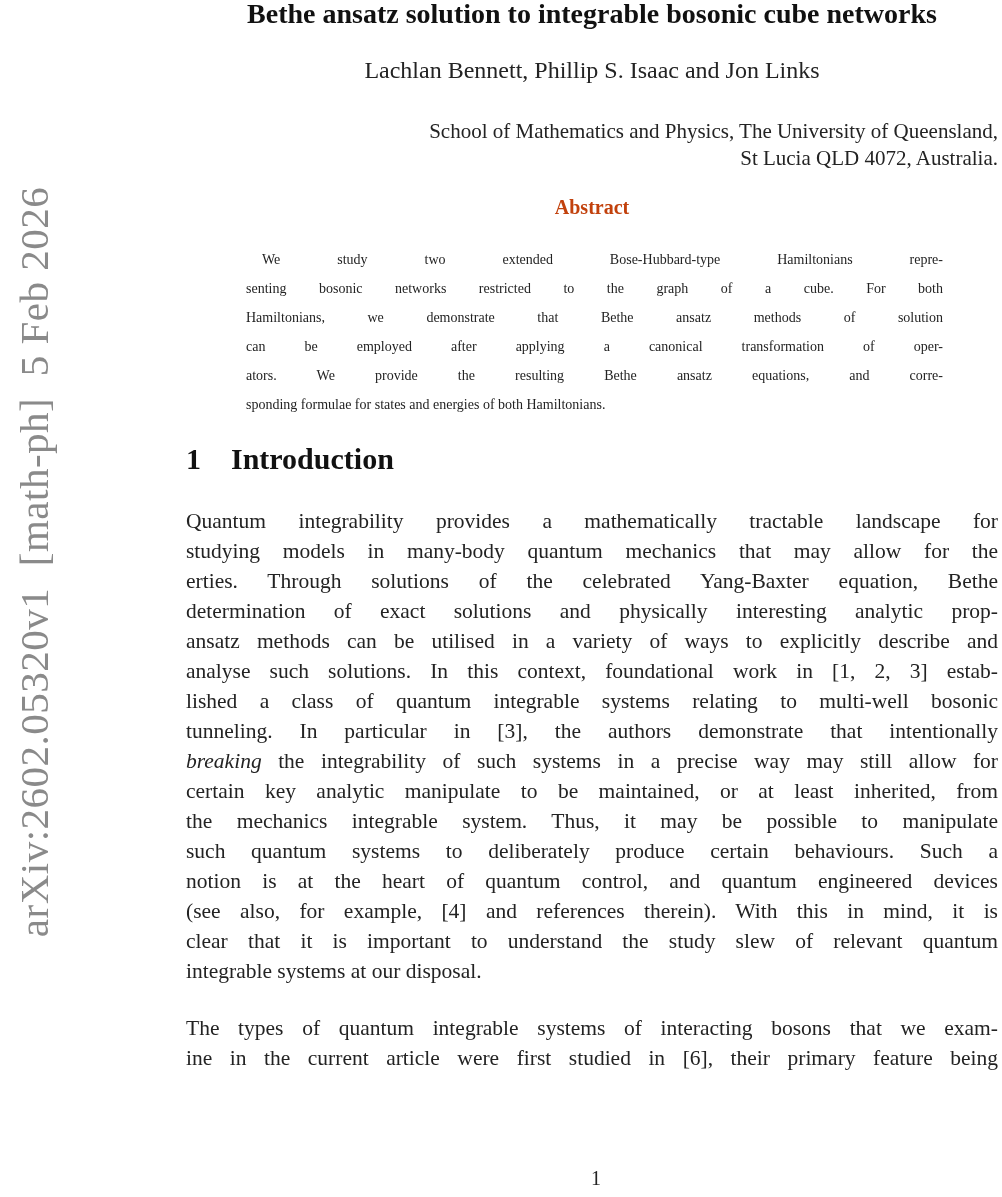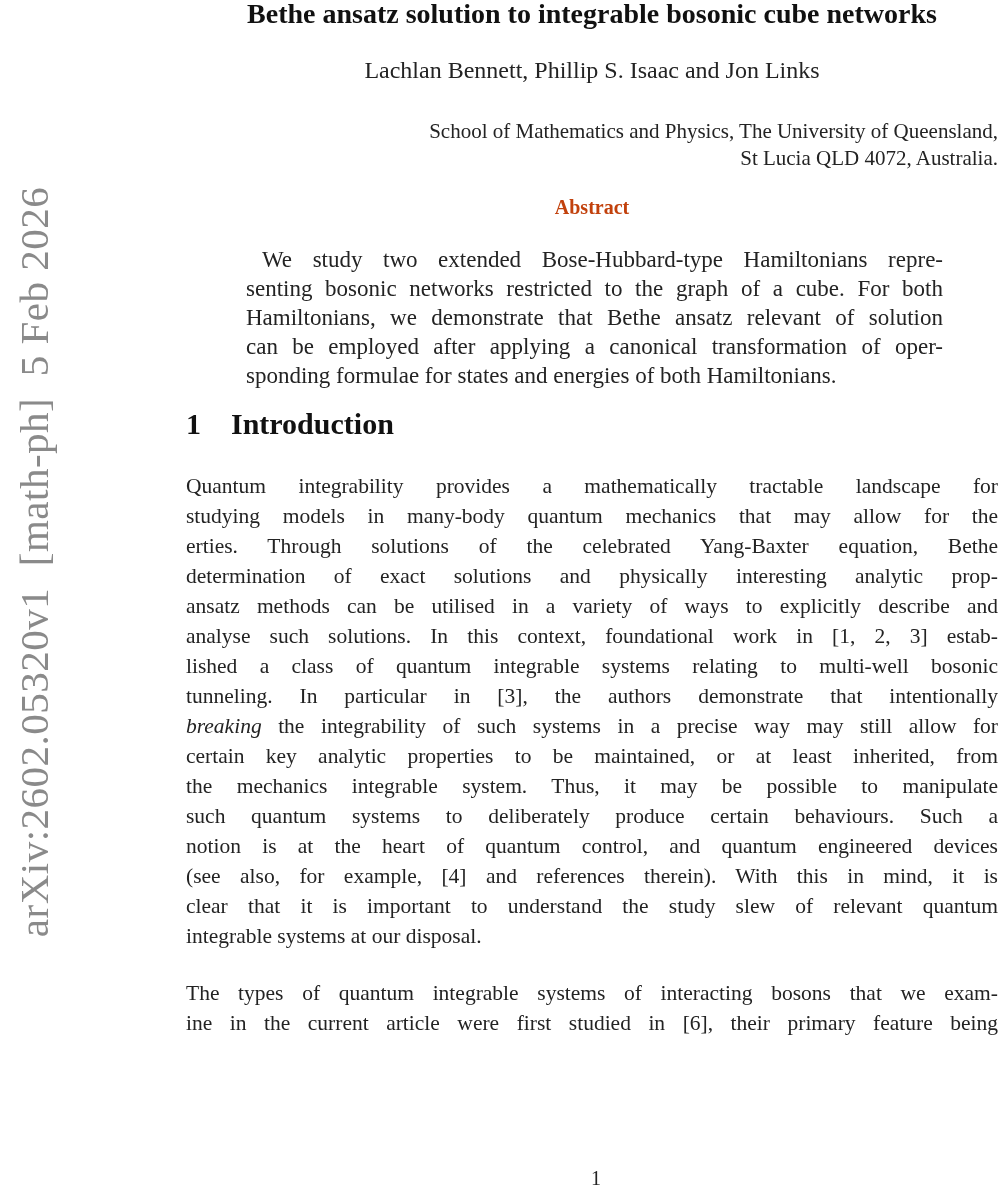--- a/index.html
+++ b/index.html
@@ -54,25 +54,25 @@
     margin-top: 24px;
     text-align: center;
     font-size: 20px;
     font-weight: bold;
     color: #c2410c;
   }
   .abstract-body {
     margin-top: 26px;
     margin-left: 60px;
     width: 697px;
-    font-size: 23px;
+    font-size: 14px;
     line-height: 29px;
   }
   .section-heading {
-    margin: 17px 0 0 0;
+    margin: 23px 0 0 0;
     font-size: 30px;
     font-weight: bold;
     line-height: 33px;
     color: #111111;
   }
   .sec-num { margin-right: 30px; }
   .body-paragraphs {
     margin-top: 31px;
     font-size: 21.5px;
     line-height: 30px;
@@ -106,41 +106,42 @@
     <div class="affil-block">
       <div class="affiliation">School of Mathematics and Physics, The University of Queensland,</div>
       <div class="affiliation">St Lucia QLD 4072, Australia.</div>
     </div>
 
     <div class="abstract-heading">Abstract</div>
 
     <div class="abstract-body">
         <div class="tline just indent">We study two extended Bose-Hubbard-type Hamiltonians repre-</div>
         <div class="tline just">senting bosonic networks restricted to the graph of a cube. For both</div>
-        <div class="tline just">Hamiltonians, we demonstrate that Bethe ansatz relevant of solution</div>
+        <div class="tline just">Hamiltonians, we demonstrate that Bethe ansatz methods of solution</div>
         <div class="tline just">can be employed after applying a canonical transformation of oper-</div>
+        <div class="tline just">ators. We provide the resulting Bethe ansatz equations, and corre-</div>
         <div class="tline">sponding formulae for states and energies of both Hamiltonians.</div>
       </div>
 
     <h2 class="section-heading">
       <span class="sec-num">1</span><span class="sec-title">Introduction</span>
     </h2>
 
     <div class="body-paragraphs">
         <div class="para">
           <div class="tline just">Quantum integrability provides a mathematically tractable landscape for</div>
           <div class="tline just">studying models in many-body quantum mechanics that may allow for the</div>
           <div class="tline just">erties. Through solutions of the celebrated Yang-Baxter equation, Bethe</div>
           <div class="tline just">determination of exact solutions and physically interesting analytic prop-</div>
           <div class="tline just">ansatz methods can be utilised in a variety of ways to explicitly describe and</div>
           <div class="tline just">analyse such solutions. In this context, foundational work in [1, 2, 3] estab-</div>
           <div class="tline just">lished a class of quantum integrable systems relating to multi-well bosonic</div>
           <div class="tline just">tunneling. In particular in [3], the authors demonstrate that intentionally</div>
           <div class="tline just"><i>breaking</i> the integrability of such systems in a precise way may still allow for</div>
-          <div class="tline just">certain key analytic properties to be maintained, or at least inherited, from</div>
+          <div class="tline just">certain key analytic manipulate to be maintained, or at least inherited, from</div>
           <div class="tline just">the mechanics integrable system. Thus, it may be possible to manipulate</div>
           <div class="tline just">such quantum systems to deliberately produce certain behaviours. Such a</div>
           <div class="tline just">notion is at the heart of quantum control, and quantum engineered devices</div>
           <div class="tline just">(see also, for example, [4] and references therein). With this in mind, it is</div>
           <div class="tline just">clear that it is important to understand the study slew of relevant quantum</div>
           <div class="tline">integrable systems at our disposal.</div>
         </div>
         <div class="para">
           <div class="tline just">The types of quantum integrable systems of interacting bosons that we exam-</div>
           <div class="tline just">ine in the current article were first studied in [6], their primary feature being</div>

